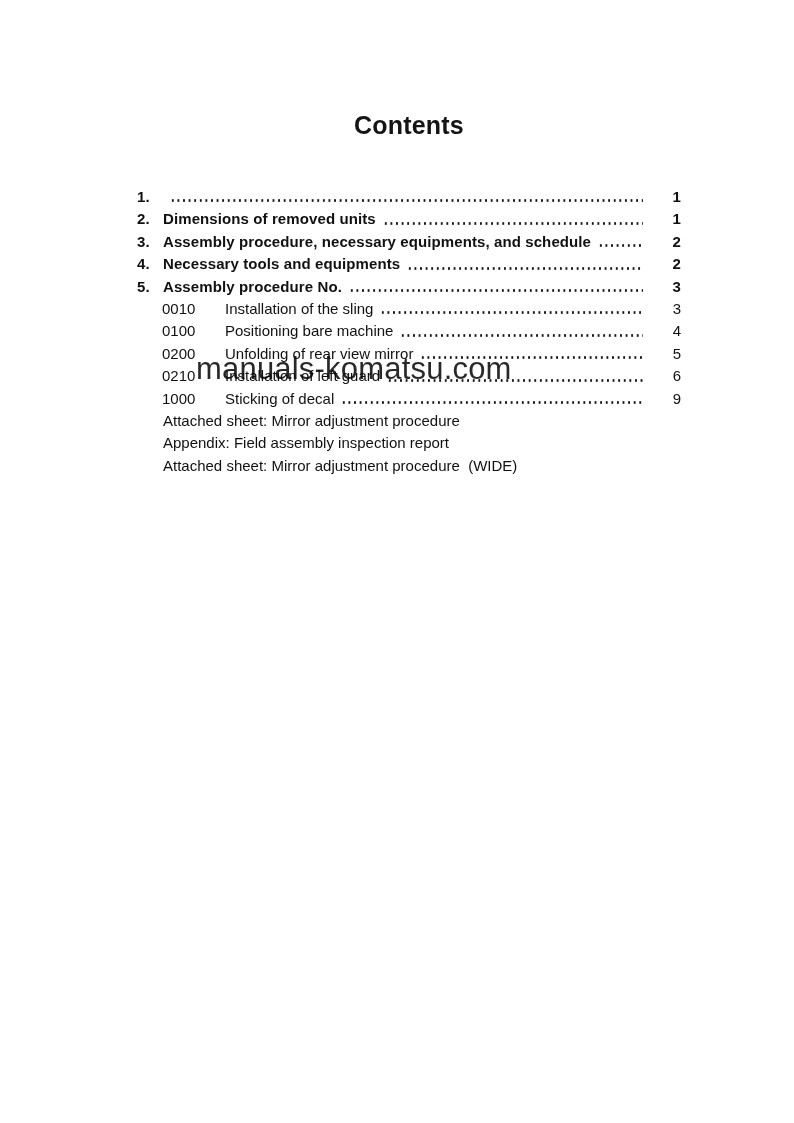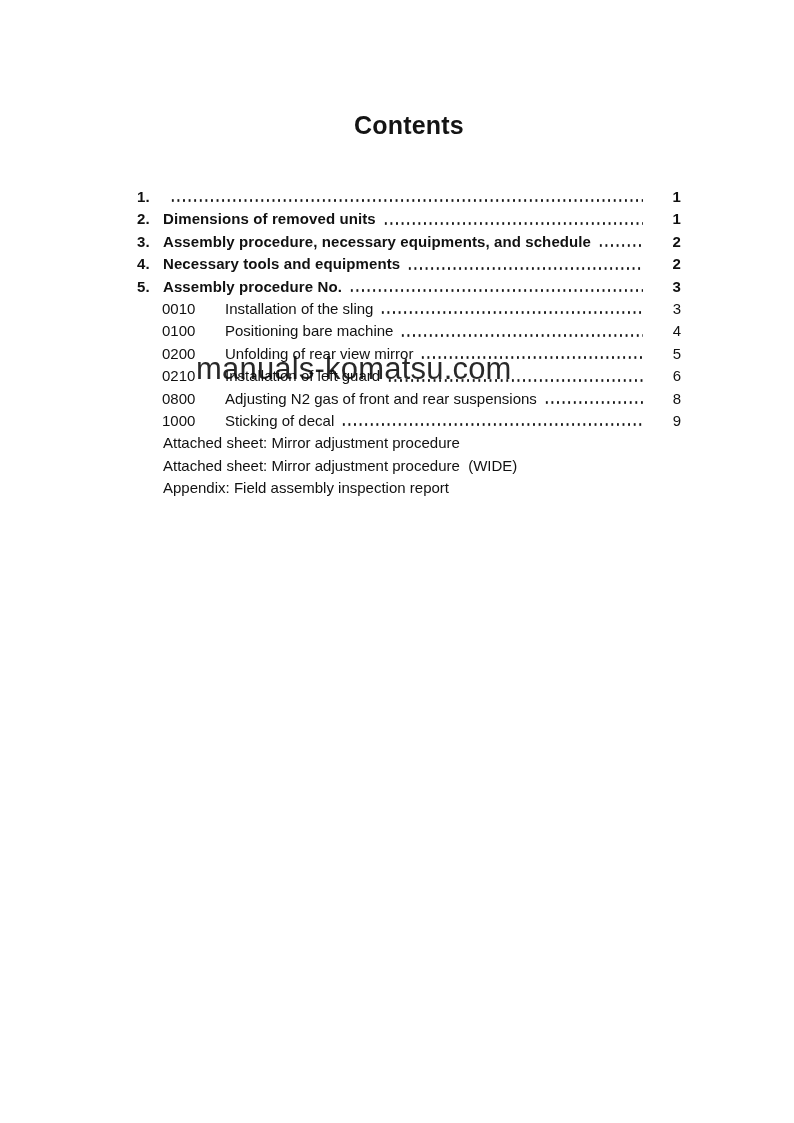--- a/index.html
+++ b/index.html
@@ -123,41 +123,34 @@
   </div>
   <div class="row sub">
     <span class="sub-indent"></span>
     <span class="code-col">0210</span>
     <span class="entry-label">Installation of left guard</span>
     <span class="leader"></span>
     <span class="page-col">6</span>
   </div>
   <div class="row sub">
     <span class="sub-indent"></span>
-    <span class="code-col">0800</span>
-    <span class="entry-label">Adjusting N2 gas of front and rear suspensions</span>
-    <span class="leader"></span>
-    <span class="page-col">8</span>
-  </div>
-  <div class="row sub">
-    <span class="sub-indent"></span>
     <span class="code-col">1000</span>
     <span class="entry-label">Sticking of decal</span>
     <span class="leader"></span>
     <span class="page-col">9</span>
   </div>
 
   <div class="row">
     <span class="extra-indent"></span>
     <span class="entry-label extra-line">Attached sheet: Mirror adjustment procedure</span>
   </div>
   <div class="row">
     <span class="extra-indent"></span>
-    <span class="entry-label extra-line">Attached sheet: Mirror adjustment procedure  (WIDE)</span>
+    <span class="entry-label extra-line">Appendix: Field assembly inspection report</span>
   </div>
   <div class="row">
     <span class="extra-indent"></span>
-    <span class="entry-label extra-line">Appendix: Field assembly inspection report</span>
+    <span class="entry-label extra-line">Attached sheet: Mirror adjustment procedure  (WIDE)</span>
   </div>
 
 </div>
 
 <div class="watermark">manuals-komatsu.com</div>
 
 </body></html>

